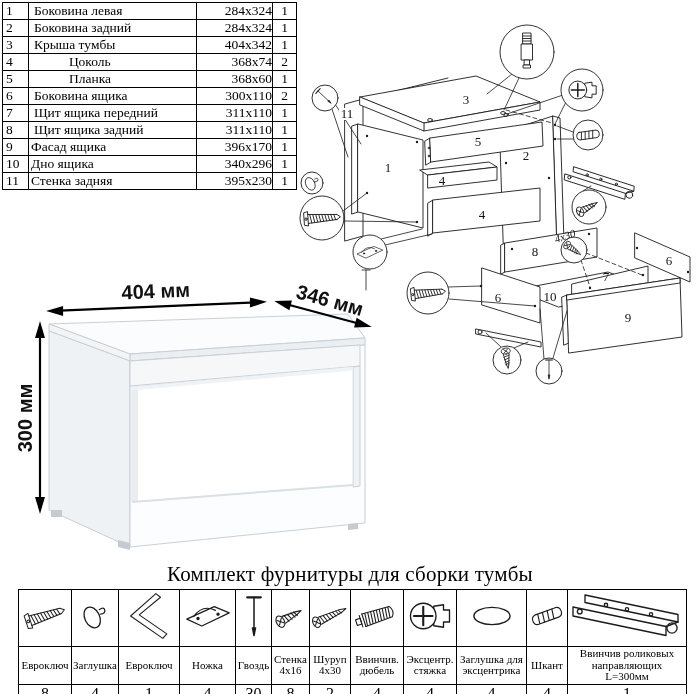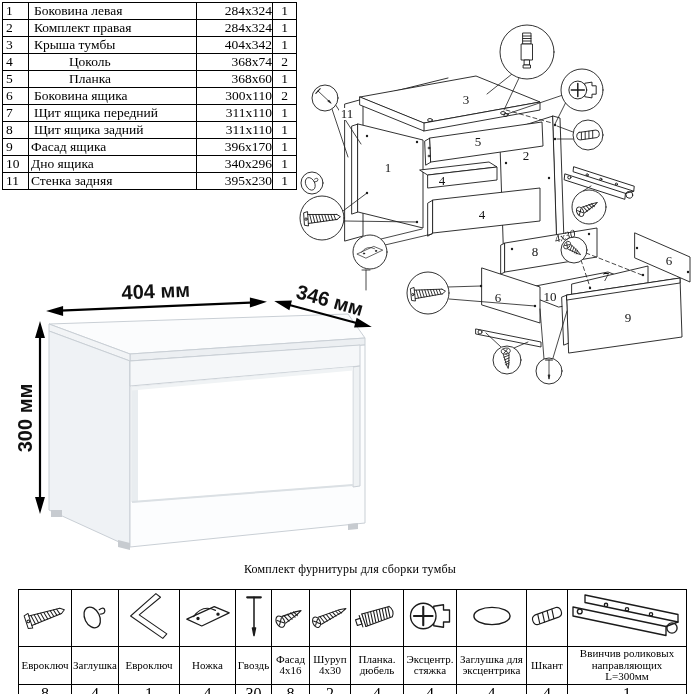--- a/index.html
+++ b/index.html
@@ -17,21 +17,21 @@
   table.parts td.c-size{width:75px;text-align:right;}
   table.parts td.c-qty{width:23px;text-align:center;}
 
   
   svg.exploded{position:absolute;left:290px;top:0;width:410px;height:420px;}
   svg.cabinet{position:absolute;left:10px;top:278px;width:380px;height:285px;}
   .lineart{stroke:#1b1b1b;stroke-width:0.9;fill:none;stroke-linecap:round;stroke-linejoin:round;}
 
   
   .hw-title{position:absolute;left:0;top:562px;width:700px;text-align:center;
-            font-size:12px;letter-spacing:0.2px;}
+            font-size:21px;letter-spacing:0.2px;}
   table.hw{position:absolute;left:18px;top:589px;width:668px;border-collapse:collapse;
            table-layout:fixed;}
   table.hw td{border:1px solid #000;text-align:center;vertical-align:middle;padding:0;overflow:hidden;}
   tr.hw-icons td{height:56px;}
   tr.hw-names td{height:25px;font-size:11px;line-height:11.5px;padding:1px;}
   tr.hw-qty td{height:19px;font-size:16px;}
 </style>
 </head>
 <body>
 
@@ -113,21 +113,21 @@
   <table class="parts">
     <tbody>
       <tr>
           <td class="c-num">1</td>
           <td class="c-name">Боковина левая</td>
           <td class="c-size">284х324</td>
           <td class="c-qty">1</td>
         </tr>
       <tr>
           <td class="c-num">2</td>
-          <td class="c-name">Комплект правая</td>
+          <td class="c-name">Боковина задний</td>
           <td class="c-size">284х324</td>
           <td class="c-qty">1</td>
         </tr>
       <tr>
           <td class="c-num">3</td>
           <td class="c-name">Крыша тумбы</td>
           <td class="c-size">404х342</td>
           <td class="c-qty">1</td>
         </tr>
       <tr>
@@ -461,23 +461,23 @@
         <td><svg width="112" height="50" viewBox="-56 -25 112 50">
               <use href="#g-rails" transform="scale(1.5) translate(-36,-14)"></use>
             </svg></td>
       </tr>
       <tr class="hw-names">
         <td>Евроключ</td>
         <td>Заглушка</td>
         <td>Евроключ</td>
         <td>Ножка</td>
         <td>Гвоздь</td>
-        <td>Фасад 4х16</td>
+        <td>Стенка 4х16</td>
         <td>Шуруп 4х30</td>
-        <td>Планка. дюбель</td>
+        <td>Ввинчив. дюбель</td>
         <td>Эксцентр. стяжка</td>
         <td>Заглушка для эксцентрика</td>
         <td>Шкант</td>
         <td>Ввинчив роликовых направляющих L=300мм</td>
       </tr>
       <tr class="hw-qty">
         <td>8</td>
         <td>4</td>
         <td>1</td>
         <td>4</td>

